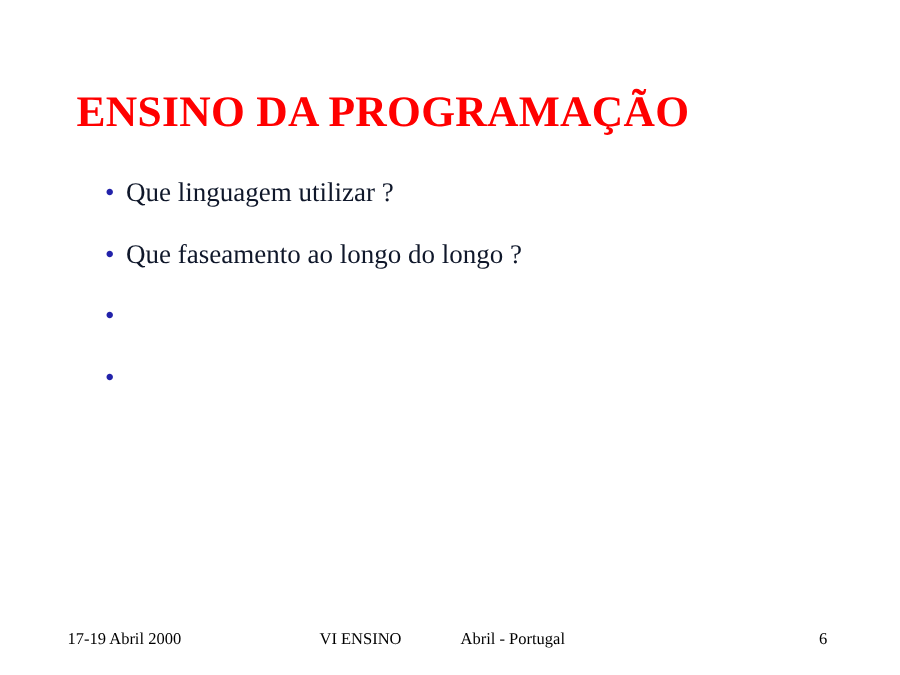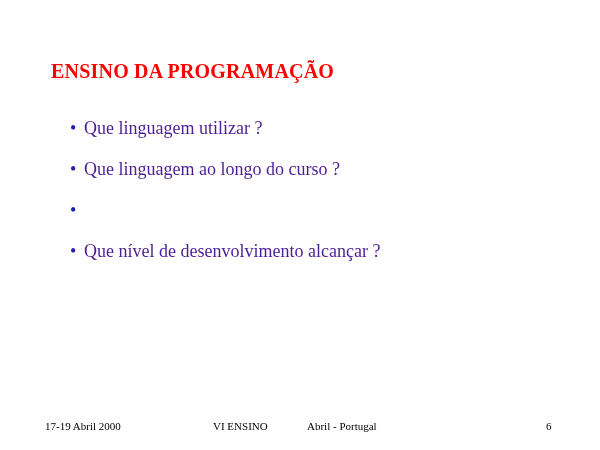--- a/index.html
+++ b/index.html
@@ -20,21 +20,21 @@
     left: 0;
     top: 0;
     width: 600px;
     height: 450px;
     background: #ffffff;
   }
   .slide-title {
     position: absolute;
     left: 51px;
     top: 61px;
-    font-size: 20px;
+    font-size: 29px;
     font-weight: bold;
     color: #ff0000;
     letter-spacing: 0.2px;
     white-space: nowrap;
     line-height: 1;
   }
   .bullet-list {
     position: absolute;
     left: 70px;
     top: 118px;
@@ -54,21 +54,21 @@
   }
   .bullet-dot {
     position: absolute;
     left: 0;
     top: 0;
     color: #2222aa;
     font-size: 18px;
     line-height: 21px;
   }
   .bullet-text {
-    color: #4c1d95;
+    color: #0f172a;
   }
   .footer {
     position: absolute;
     left: 0;
     top: 419px;
     width: 565px;
     height: 20px;
     color: #000000;
     font-size: 11px;
     line-height: 14px;
@@ -105,28 +105,27 @@
 
   <div class="slide-title">ENSINO DA PROGRAMAÇÃO</div>
 
   <ul class="bullet-list">
     <li class="bullet-item">
       <span class="bullet-dot">•</span>
       <span class="bullet-text">Que linguagem utilizar ?</span>
     </li>
     <li class="bullet-item">
       <span class="bullet-dot">•</span>
-      <span class="bullet-text">Que linguagem ao longo do curso ?</span>
+      <span class="bullet-text">Que faseamento ao longo do longo ?</span>
     </li>
     <li class="bullet-item">
       <span class="bullet-dot">•</span>
     </li>
     <li class="bullet-item">
       <span class="bullet-dot">•</span>
-      <span class="bullet-text">Que nível de desenvolvimento alcançar ?</span>
     </li>
   </ul>
 
   <div class="footer">
     <span class="footer-date">17-19 Abril 2000</span>
     <span class="footer-event">VI ENSINO</span>
     <span class="footer-place">Abril - Portugal</span>
     <span class="footer-pagenum">6</span>
   </div>
 

